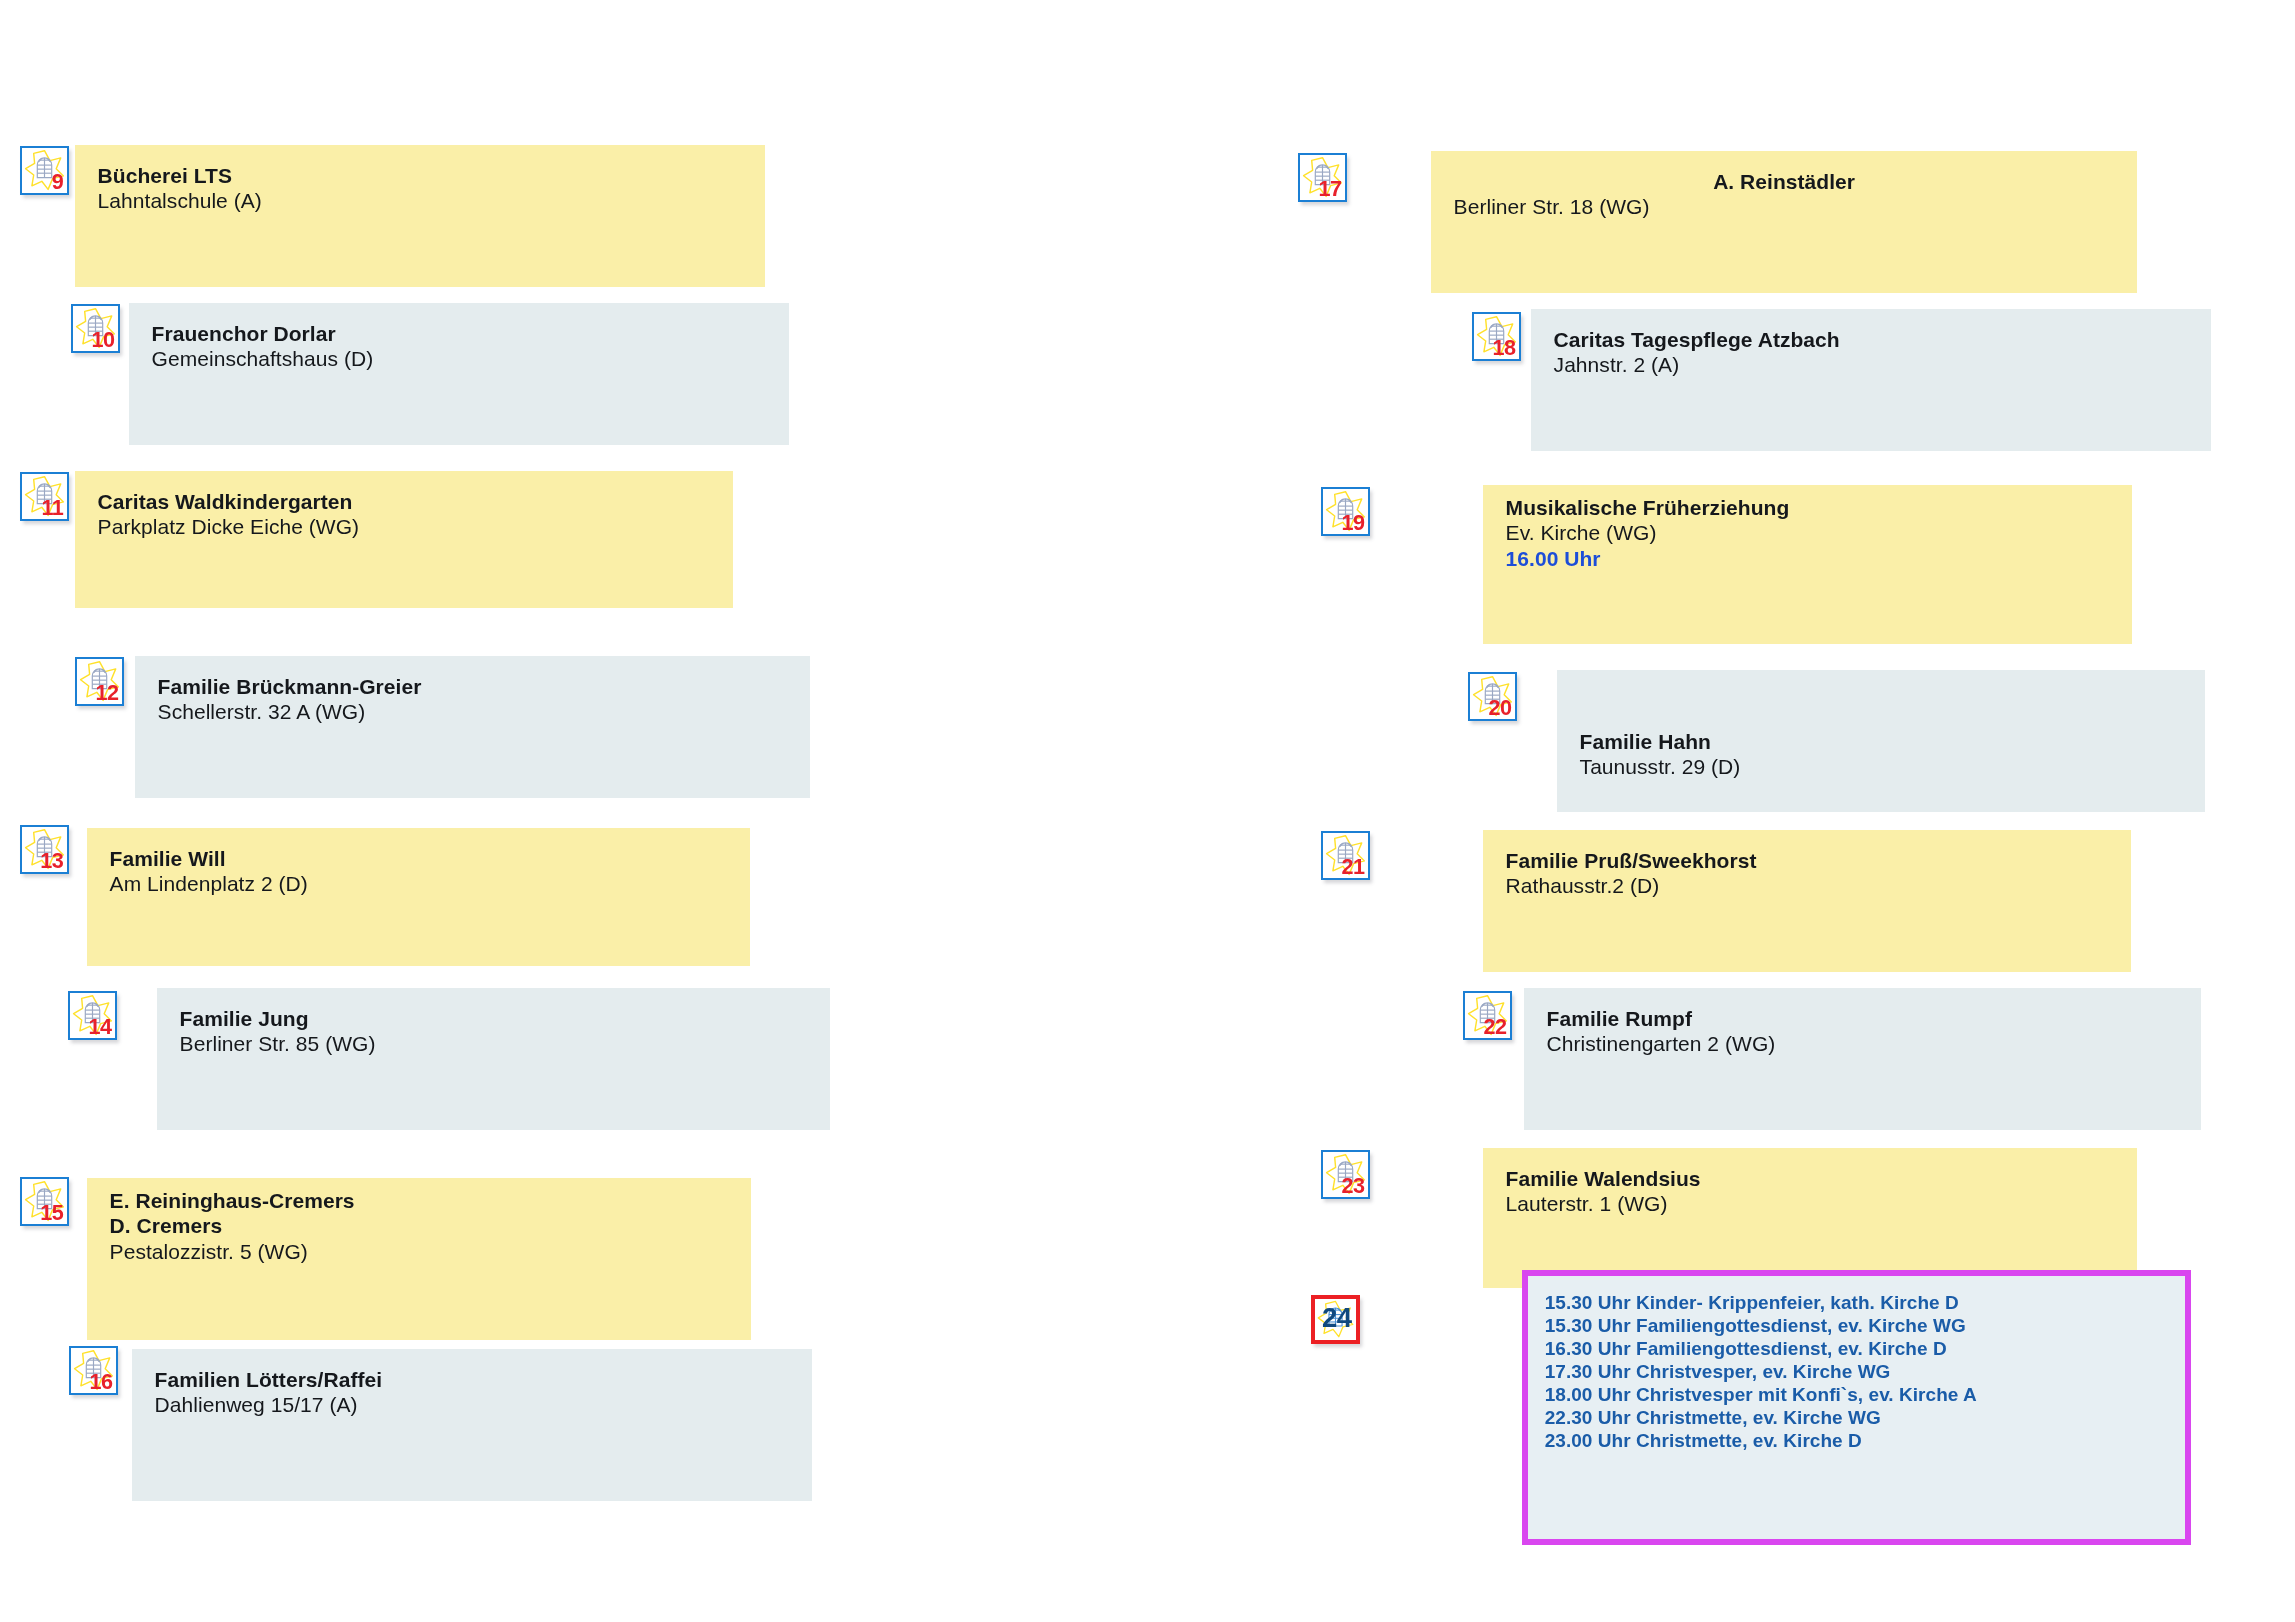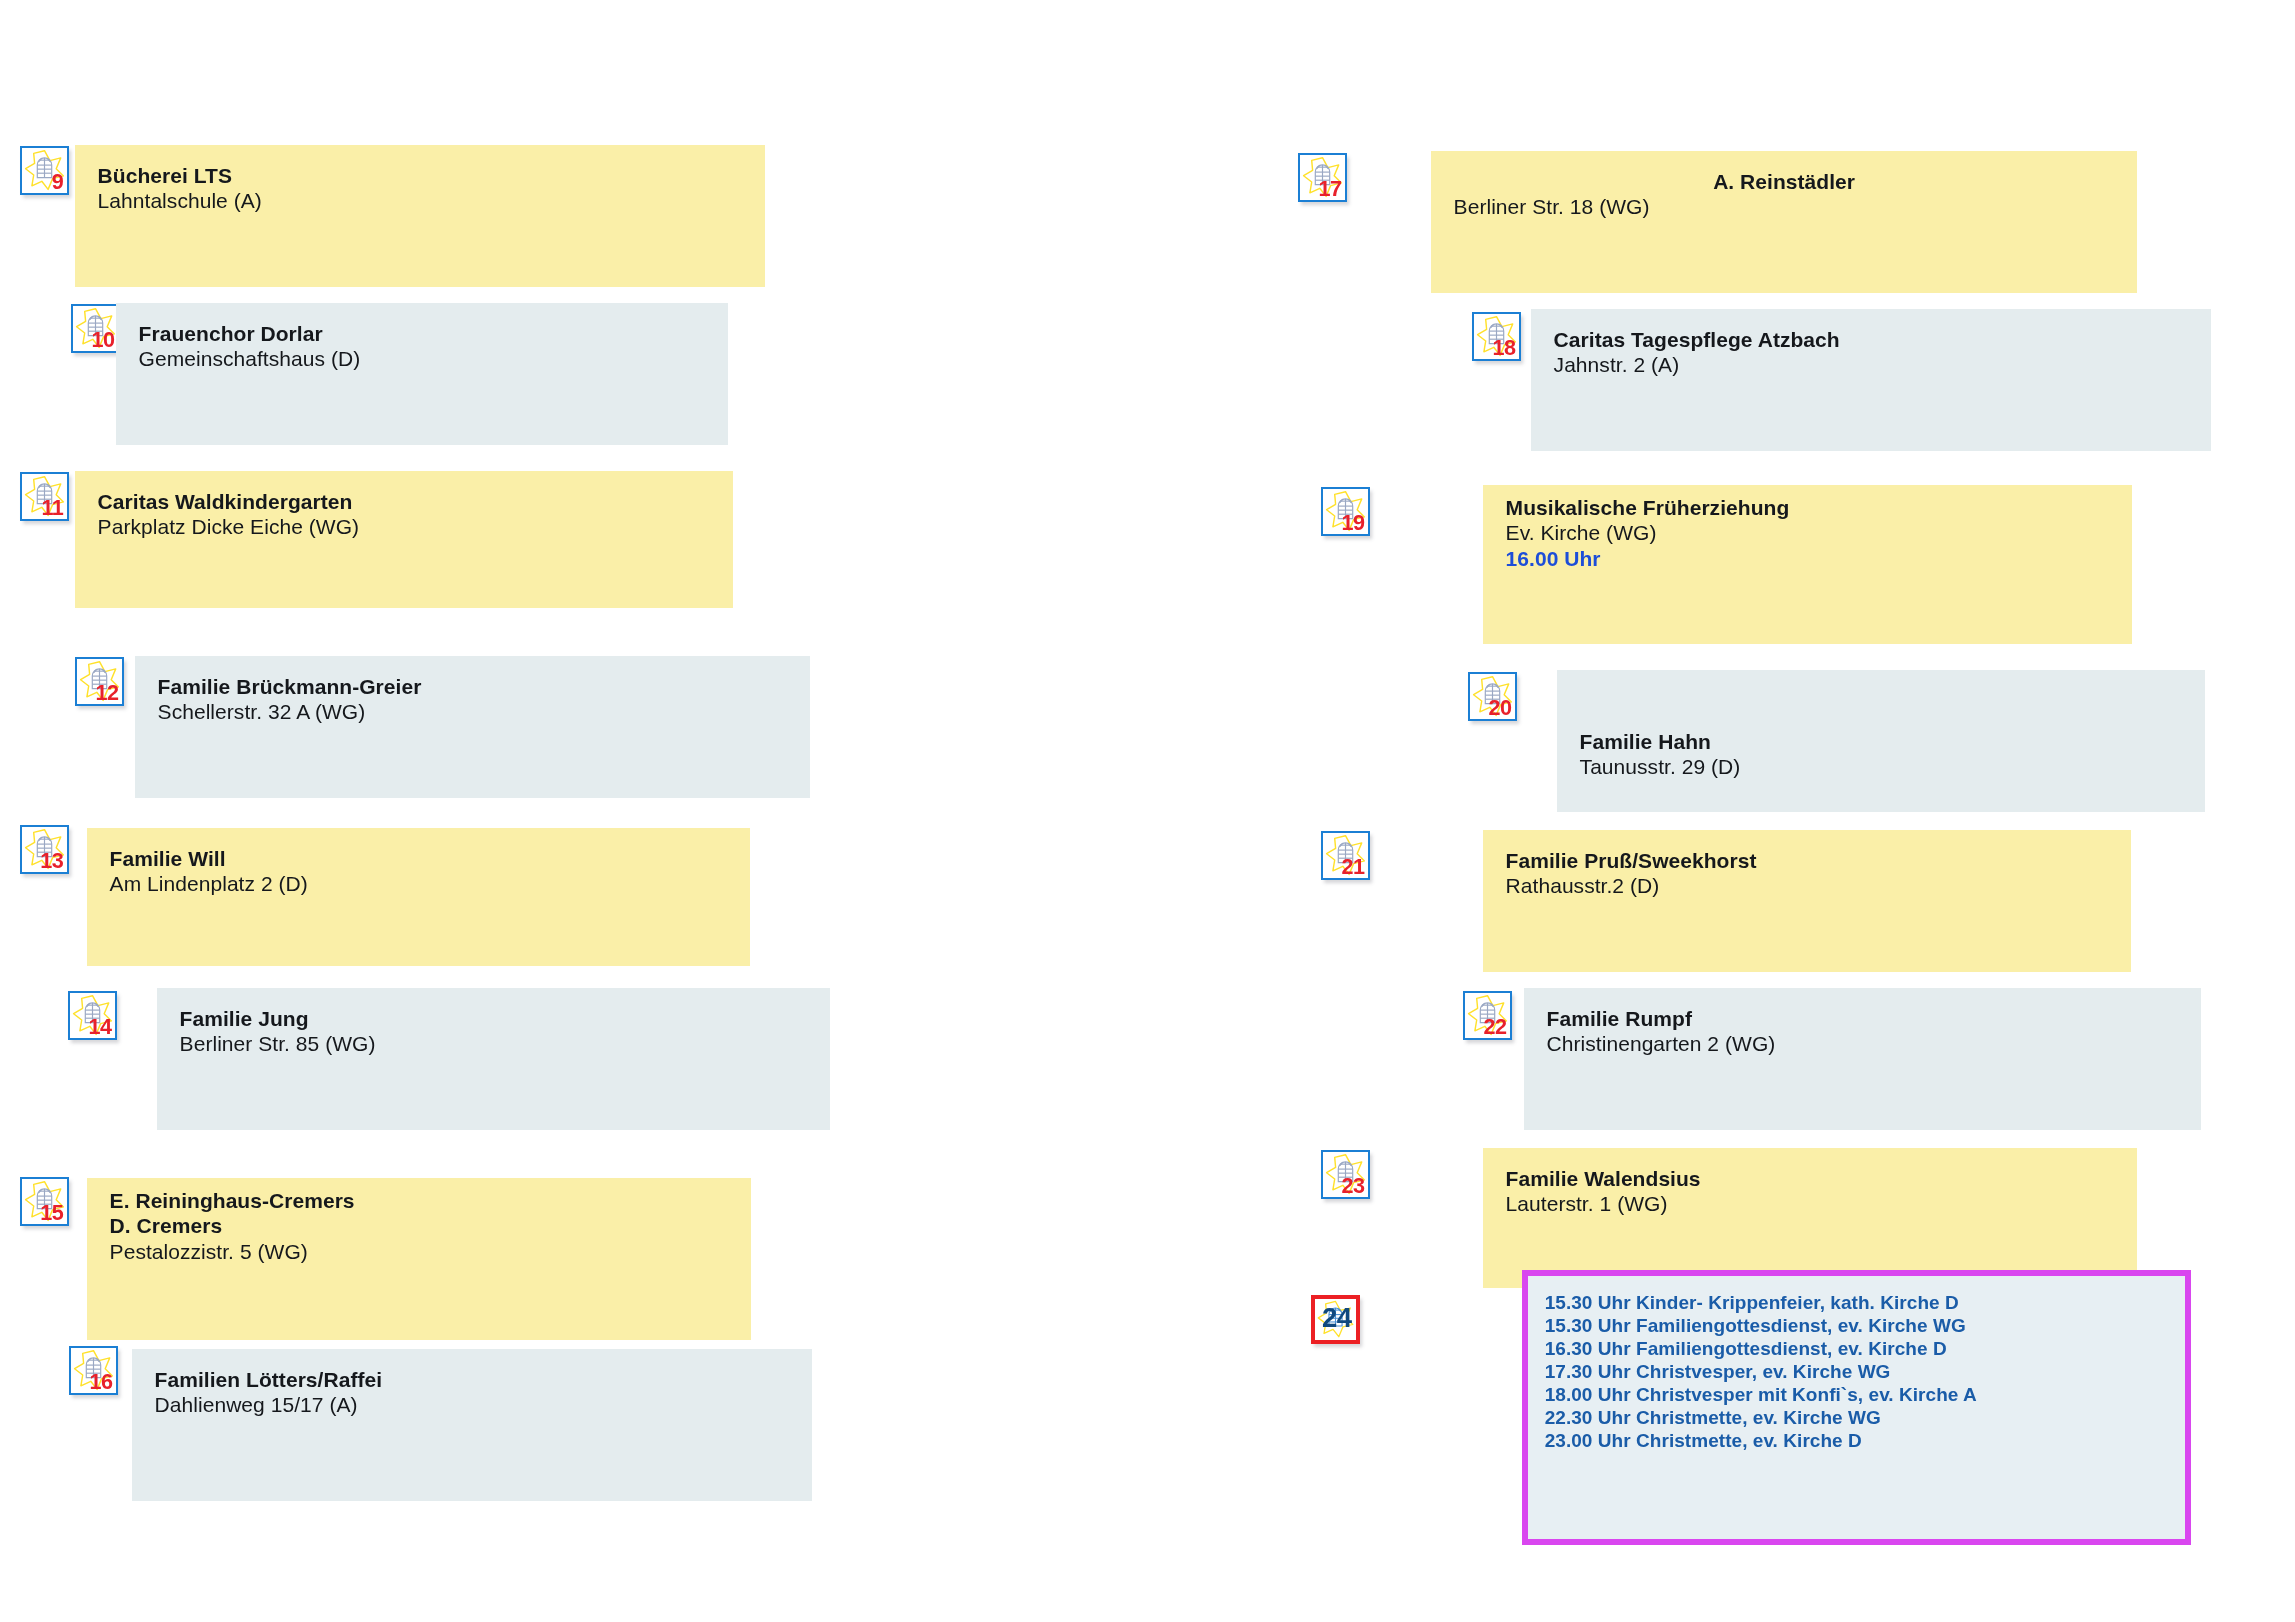--- a/index.html
+++ b/index.html
@@ -116,21 +116,21 @@
           <line x1="34" y1="38" x2="66" y2="38"></line>
           <line x1="38.5" y1="27" x2="61.5" y2="27"></line>
           <line x1="37.5" y1="30.5" x2="43" y2="23.5"></line>
           <line x1="62.5" y1="30.5" x2="57" y2="23.5"></line>
           <line x1="34" y1="47" x2="66" y2="47"></line>
           <line x1="34" y1="56" x2="66" y2="56"></line>
         </g>
       </svg>
       <span class="num">10</span>
     </div>
-    <div class="panel blue" style="left: 116px; top: 303px; width: 612px; height: 142px;">
+    <div class="panel blue" style="left: 129px; top: 303px; width: 660px; height: 142px;">
       <div class="lines" style="left: 22.6px; top: 17.7px;">
         <span class="ln b">Frauenchor Dorlar</span>
         <span class="ln">Gemeinschaftshaus (D)</span>
       </div>
     </div>
     <div class="card" style="left: 19.6px; top: 472px;">
       <svg viewBox="0 0 100 100" xmlns="http://www.w3.org/2000/svg">
         <polygon points="50,6 62,28 86,22 76,46 92,62 68,68 58,92 44,74 22,84 26,60 8,46 28,34 26,12" fill="none" stroke="#ffe12b" stroke-width="3.2" stroke-linejoin="round"></polygon>
         <g fill="none" stroke="#9aa8c4" stroke-width="2.6">
           <path d="M34 66 L34 38 A16 16 0 0 1 66 38 L66 66 Z"></path>

